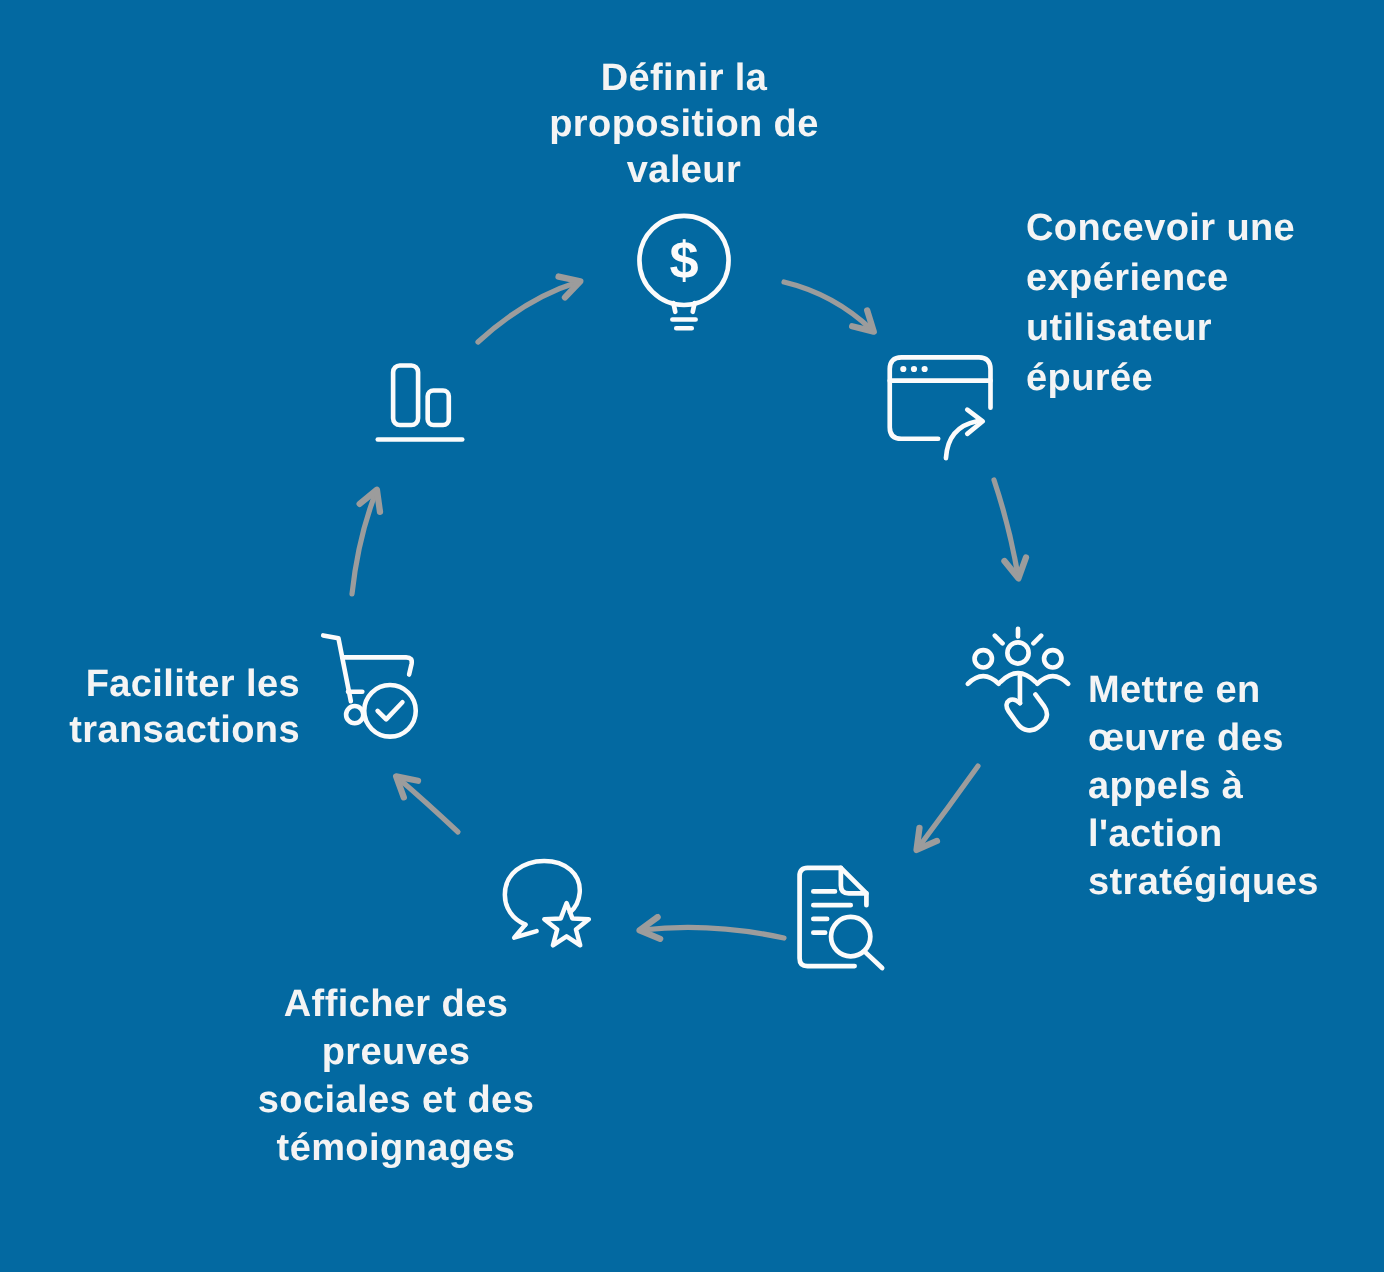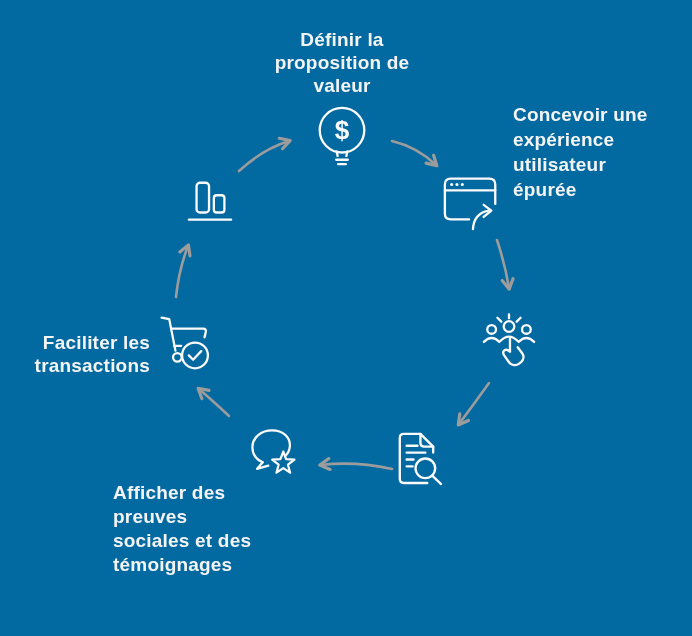--- a/index.html
+++ b/index.html
@@ -65,23 +65,28 @@
 
   <div class="label" style="left:242px;top:28px;width:200px;text-align:center;">Définir la
 proposition de
 valeur</div>
 
   <div class="label" style="left:513px;top:102px;width:165px;line-height:25px;">Concevoir une
 expérience
 utilisateur
 épurée</div>
 
+  <div class="label" style="left:544px;top:334px;width:135px;line-height:24px;">Mettre en
+œuvre des
+appels à
+l'action
+stratégiques</div>
 
 
-  <div class="label" style="left:113px;top:481px;width:170px;text-align:left;line-height:24px;">Afficher des
+  <div class="label" style="left:113px;top:491px;width:170px;text-align:center;line-height:24px;">Afficher des
 preuves
 sociales et des
 témoignages</div>
 
   <div class="label" style="left:16px;top:331px;width:134px;text-align:right;">Faciliter les
 transactions</div>
 
 
   <span class="icon" style="left:311px;top:104px;">
     <svg width="62" height="66" viewBox="0 0 64 68">

